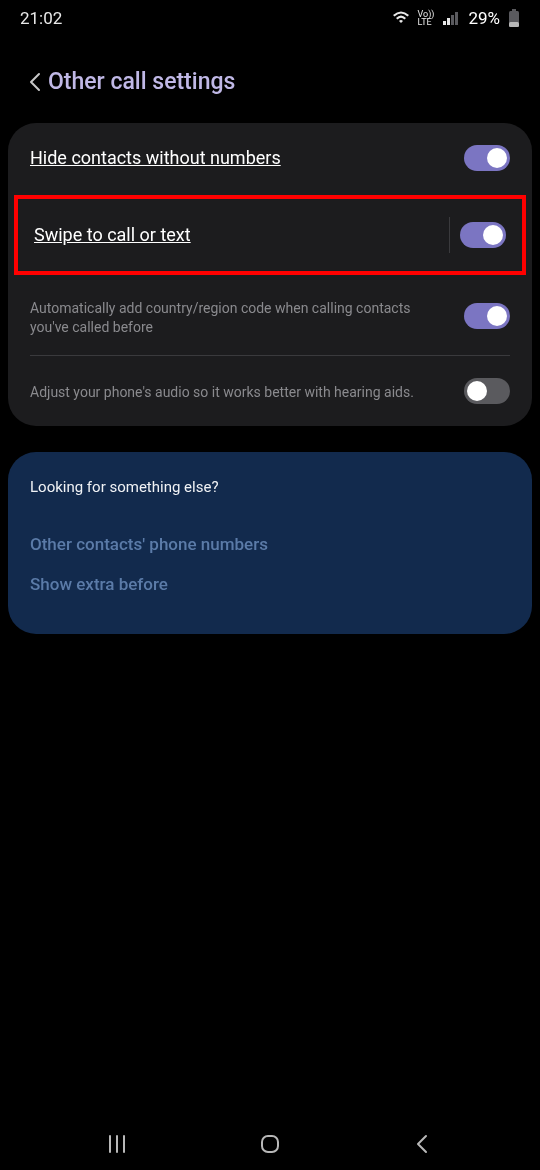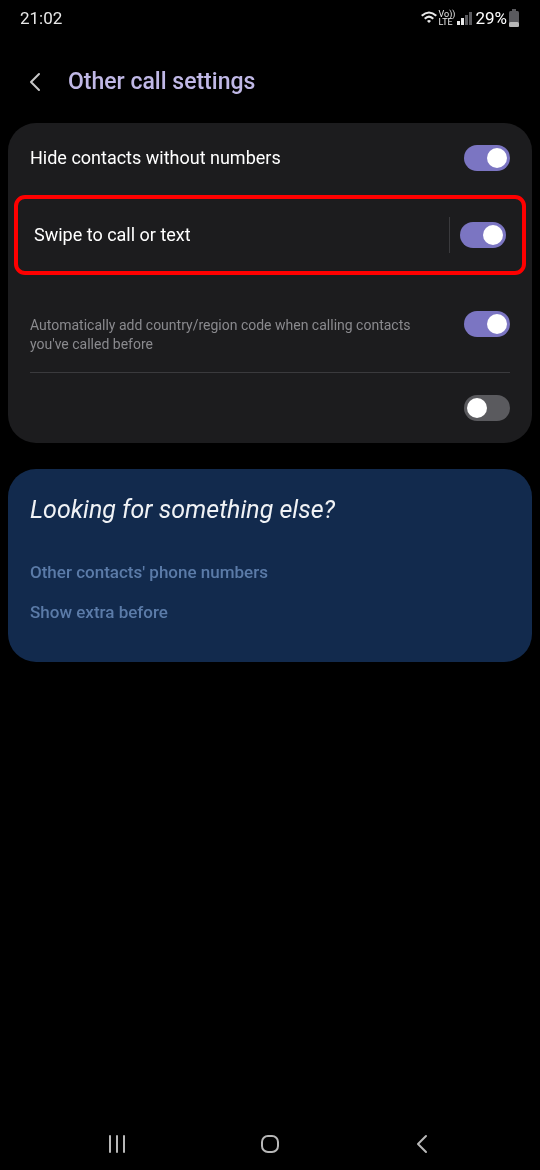--- a/index.html
+++ b/index.html
@@ -24,35 +24,34 @@
       height: 44px;
     }
     .status-time {
       font-size: 17px;
       font-weight: 400;
       color: #e8e8e8;
     }
     .status-right {
       display: flex;
       align-items: center;
-      gap: 1px;
+      gap: 8px;
     }
     .status-icon {
       display: inline-flex;
       align-items: center;
     }
     .battery-text {
       font-size: 17px;
       color: #ffffff;
     }
     .header {
       display: flex;
       align-items: center;
       padding: 24px 20px 28px 24px;
-      gap: 20px;
     }
     .back-chevron {
       width: 24px;
       height: 24px;
     }
     .header-title {
       font-size: 23px;
       font-weight: 500;
       color: #c0b8e6;
     }
@@ -70,26 +69,27 @@
       min-height: 70px;
     }
     .setting-text {
       flex: 1;
       padding-right: 16px;
     }
     .setting-title {
       font-size: 18px;
       color: #ffffff;
       line-height: 1.3;
+      text-decoration: underline;
     }
     .setting-desc {
       font-size: 14px;
       color: #8a8a8e;
       line-height: 1.35;
-      margin-top: 21px;
+      margin-top: 4px;
     }
     .toggle-wrap {
       display: flex;
       align-items: center;
       gap: 10px;
     }
     .vdivider {
       width: 1px;
       height: 36px;
       background: #3a3a3d;
@@ -121,37 +121,36 @@
     .toggle-off .toggle-knob {
       left: 3px;
     }
     .hdivider {
       height: 1px;
       background: #3a3a3d;
       margin: 0 22px;
     }
     .highlight-box {
       border: 4px solid #ff0000;
-      border-radius: 11px;
+      border-radius: 0;
       margin: 2px 6px;
     }
     .highlight-box .setting-row {
       padding: 18px 16px;
     }
     .blue-card {
       background: #122a4d;
       border-radius: 28px;
       margin: 26px 8px 0 8px;
       padding: 26px 22px 30px 22px;
     }
     .blue-title {
-      font-size: 25px;
+      font-size: 15px;
       color: #f0f2f5;
       margin-bottom: 28px;
-      font-style: italic;
     }
     .blue-link {
       font-size: 17px;
       color: #5b7ba8;
       font-weight: 500;
       padding: 10px 0;
     }
     .nav-bar {
       position: absolute;
       bottom: 0;
@@ -243,20 +242,21 @@
     </div>
     <div class="toggle toggle-on">
       <div class="toggle-knob"></div>
     </div>
   </div>
 
   <div class="hdivider"></div>
 
   <div class="setting-row">
     <div class="setting-text">
+      <div class="setting-desc">Adjust your phone's audio so it works better with hearing aids.</div>
     </div>
     <div class="toggle toggle-off">
       <div class="toggle-knob"></div>
     </div>
   </div>
 
 </div>
 
 <div class="blue-card">
   <div class="blue-title">Looking for something else?</div>

